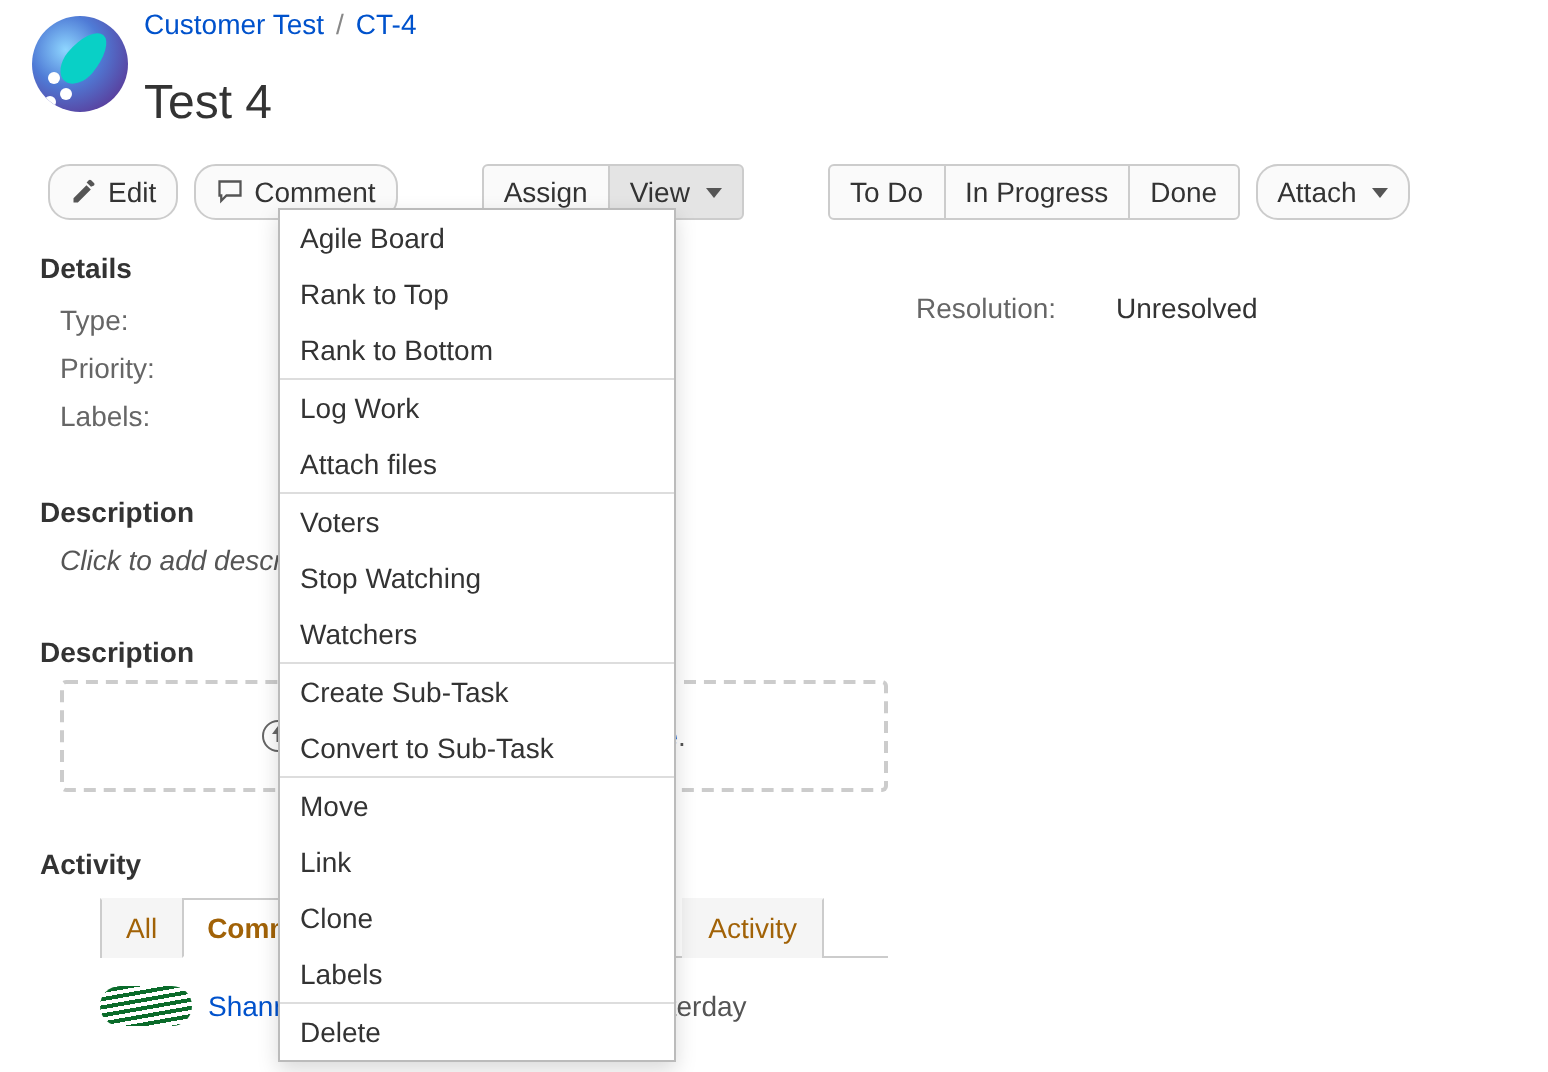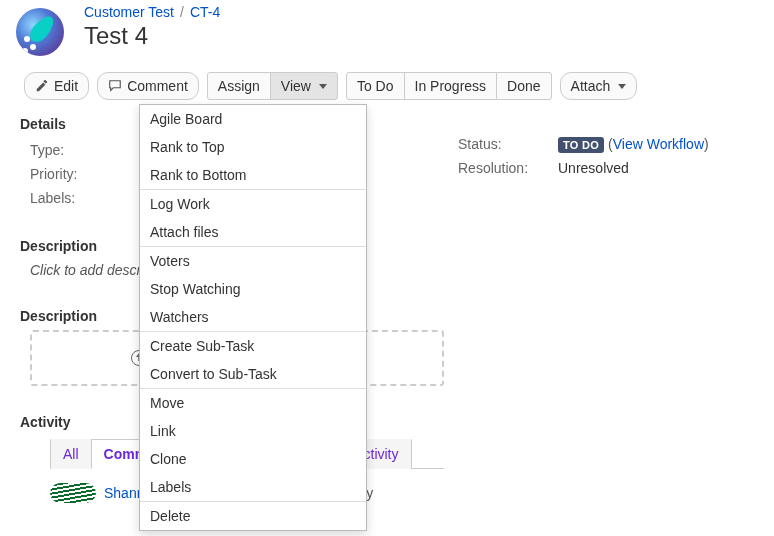--- a/index.html
+++ b/index.html
@@ -9,21 +9,21 @@
     font-size: 14px;
     color: #333;
     background: #fff;
     width: 774px;
     padding: 0;
   }
   .header {
     display: flex;
     align-items: flex-start;
     padding: 4px 16px 8px 16px;
-    gap: 20px;
+    gap: 8px;
   }
   .avatar {
     width: 48px;
     height: 48px;
     border-radius: 50%;
     background: radial-gradient(circle at 35% 35%, #8ed6ff 0%, #4f7bd6 40%, #5a3e9c 80%);
     position: relative;
     overflow: hidden;
     flex-shrink: 0;
     margin-top: 4px;
@@ -43,41 +43,41 @@
     left:8px; top:28px;
     width:6px; height:6px;
     background:#fff;
     border-radius:50%;
     box-shadow: 6px 8px 0 #fff, -2px 12px 0 #fff;
   }
   .hdr-text { display:flex; flex-direction:column; }
   .breadcrumb { font-size: 14px; color:#555; display:flex; gap:6px; align-items:center;}
   .breadcrumb a { color:#0052cc; text-decoration:none; }
   .breadcrumb .slash { color:#888; }
-  .title { font-size: 24px; color:#333; margin-top:2px; }
+  .title { font-size: 24px; color:#333; margin-top:18px; }
   .toolbar {
     display:flex;
     gap:8px;
     padding: 8px 16px 10px 24px;
     align-items:center;
   }
   .btn {
     border:1px solid #ccc;
     background:#f5f5f5;
     background:#fafafa;
     border-radius:11px;
     padding:5px 10px;
     font-size:14px;
     color:#333;
     display:flex;
     align-items:center;
     gap:5px;
     cursor:pointer;
   }
-  .btn-group { display:flex; }
+  .btn-group { display:flex;margin-left:34px; }
   .btn-group .btn { border-radius:0; margin-left:-1px; }
   .btn-group .btn:first-child { border-radius:3px 0 0 3px; margin-left:0;}
   .btn-group .btn:last-child { border-radius:0 3px 3px 0;}
   .btn.active { background:#e4e4e4; }
   .caret {
     display:inline-block;
     width:0; height:0;
     border-left:4px solid transparent;
     border-right:4px solid transparent;
     border-top:5px solid #555;
@@ -121,21 +121,21 @@
   .tabs {
     display:flex;
     border-bottom:1px solid #ccc;
     margin:8px 0 0 30px;
   }
   .tab {
     padding:6px 12px;
     border:1px solid transparent;
     border-bottom:none;
     font-size:14px;
-    color:#6d28d9;
+    color:#a16207;
     cursor:pointer;
     position:relative;
     top:1px;
     background:#f5f5f5;
     border-color:#ccc;
     margin-right:-1px;
   }
   .tab.active {
     background:#fff;
     border-color:#ccc;
@@ -154,21 +154,21 @@
   }
   .scribble {
     width:46px; height:20px;
     background:
       repeating-linear-gradient( -10deg, #0a6b2a 0 2px, transparent 2px 4px);
     border-radius:10px;
   }
   .dropdown {
     position:absolute;
     left:139px; top:104px;
-    width:228px;
+    width:199px;
     background:#fff;
     border:1px solid #bbb;
     box-shadow:0 4px 10px rgba(0,0,0,0.15);
     z-index:100;
     font-size:14px;
   }
   .dropdown .item {
     padding:6px 10px; color:#333; cursor:pointer;
   }
   .dropdown .sep { border-top:1px solid #ddd; margin:0; }
@@ -295,27 +295,20 @@
     <div class="comment-row">
       <span class="scribble"></span>
       <span>
         <a href="#" class="link">Shanmugam</a><span> added a comment - </span><span>Yesterday</span>
       </span>
     </div>
   </div>
 
   <div class="col-right">
     <div class="field-row">
-      <div class="field-label">Status:</div>
-      <div class="field-value">
-        <span class="status-badge">TO DO</span>
-        <span class="paren"> (</span><a href="#" class="link">View Workflow</a><span class="paren">)</span>
-      </div>
-    </div>
-    <div class="field-row">
       <div class="field-label">Resolution:</div>
       <div class="field-value">Unresolved</div>
     </div>
   </div>
 </div>
 
 <div class="dropdown">
   <div class="item">Agile Board</div>
   <div class="item">Rank to Top</div>
   <div class="item">Rank to Bottom</div>

